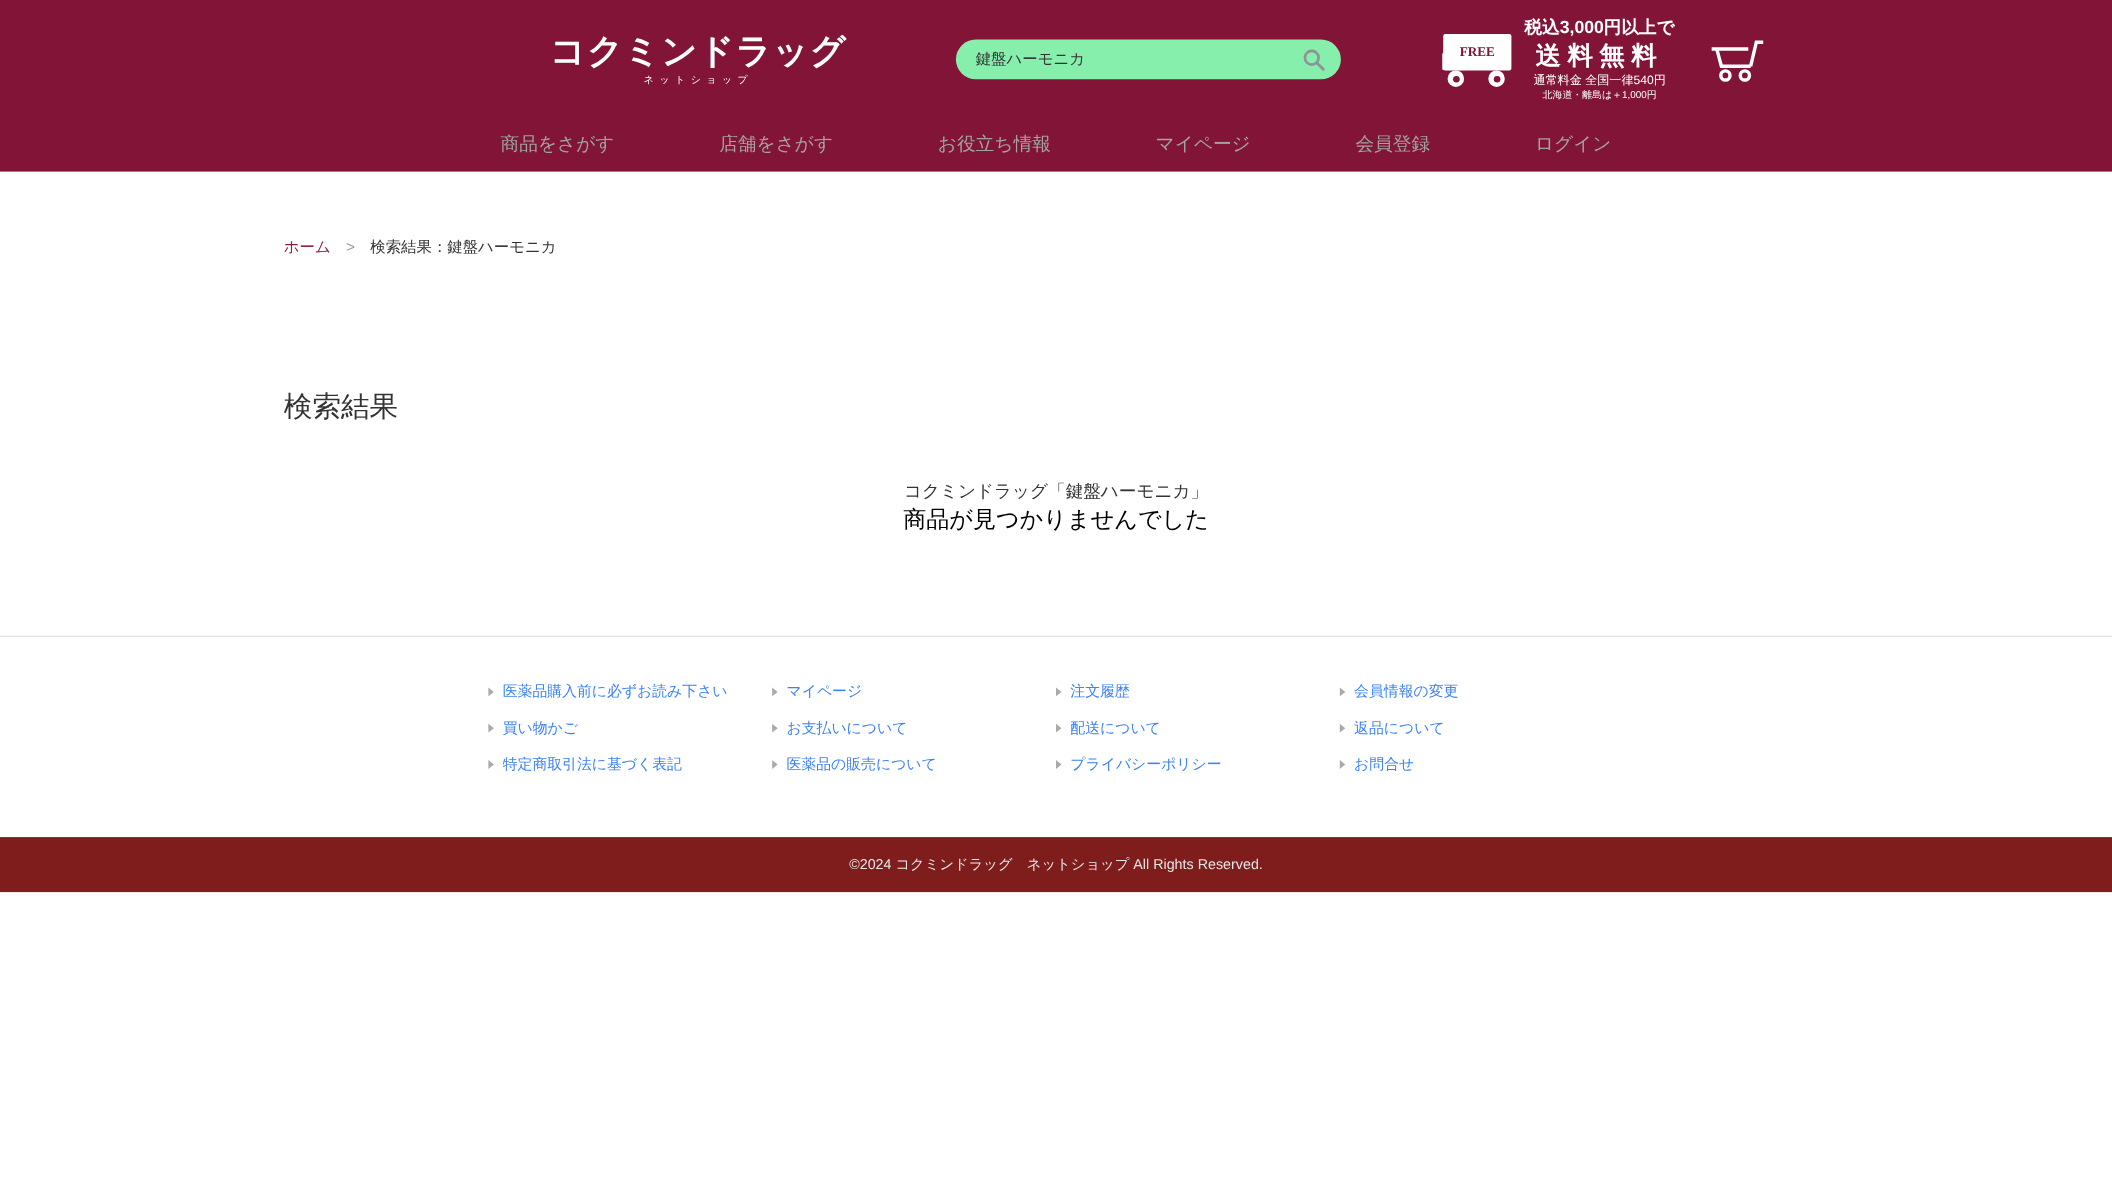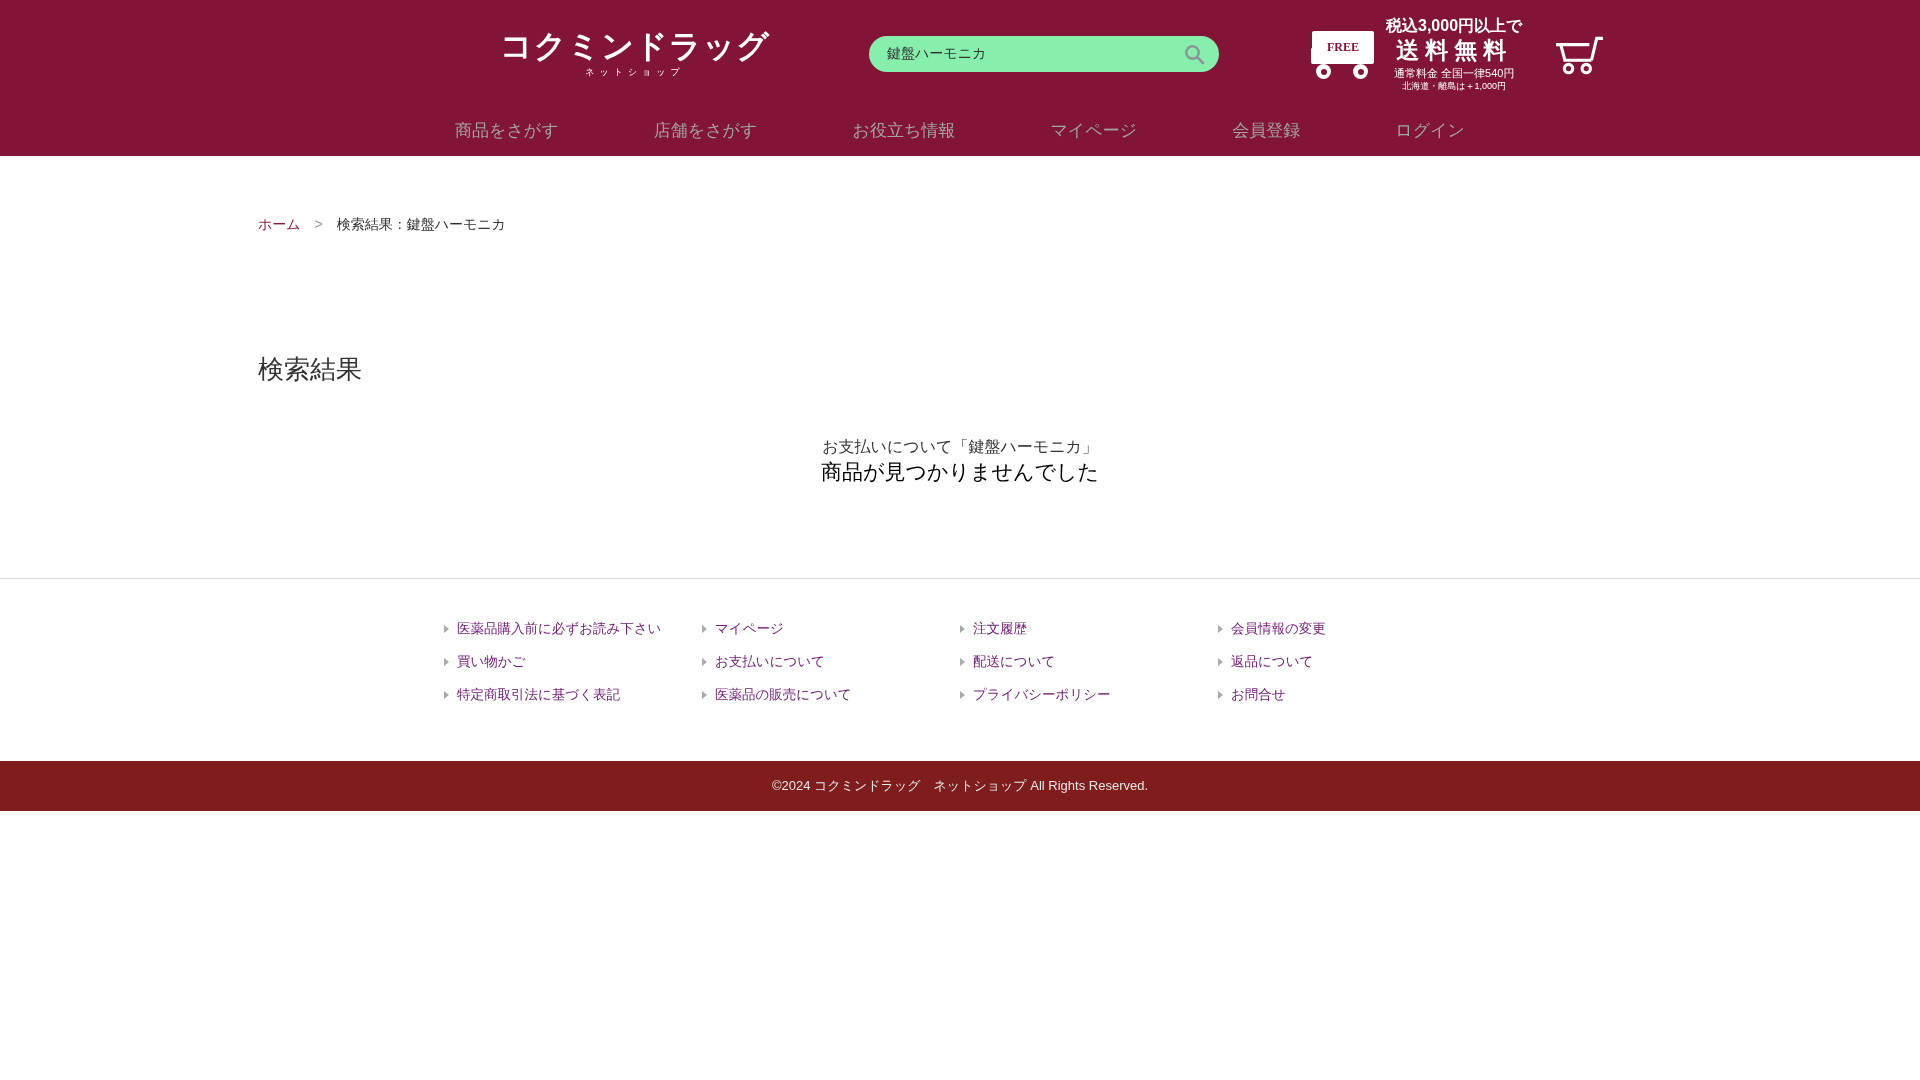--- a/index.html
+++ b/index.html
@@ -55,21 +55,21 @@
   .page-title { margin-top:118px; font-size:26px; font-weight:normal; color:#333; }
   .msg-wrap { text-align:center; }
   .keyword { margin-top:50px; font-size:16px; color:#333; }
   .noresult { font-size:21px; color:#000000; }
 
   
   .footer-links { margin-top:92px; border-top:1px solid #ddd; padding:40px 0 43px; background:#fff; }
   .footer-grid { width:1032px; margin:0 auto; display:grid; grid-template-columns:repeat(4,258px); }
   .footer-grid ul { list-style:none; }
   .footer-grid li { margin-bottom:13px; }
-  .flink { display:flex; align-items:center; font-size:13.5px; color:#701a75; text-decoration:none;
+  .flink { display:flex; align-items:center; font-size:13.5px; color:#3b82f6; text-decoration:none;
     cursor:pointer; line-height:20px; }
   .arrow { width:0; height:0; border-left:5px solid #aaa; border-top:4px solid transparent;
     border-bottom:4px solid transparent; margin-right:8px; flex:0 0 auto; }
 
   
   .copyright-bar { height:50px; background:#7f1d1d; display:flex; align-items:center;
     justify-content:center; }
   .copyright-bar span { color:#e6e6e6; font-size:13px; }
 </style>
 </head>
@@ -135,21 +135,21 @@
 
 <div class="breadcrumb">
   <a>ホーム</a>
   <span class="sep">&gt;</span>
   <span class="current">検索結果：鍵盤ハーモニカ</span>
 </div>
 
 <main class="main-area">
   <h1 class="page-title">検索結果</h1>
   <div class="msg-wrap">
-    <p class="keyword">お支払いについて「鍵盤ハーモニカ」</p>
+    <p class="keyword">コクミンドラッグ「鍵盤ハーモニカ」</p>
     <p class="noresult">商品が見つかりませんでした</p>
   </div>
 </main>
 
 <footer class="footer-links">
   <div class="footer-grid">
     <ul>
       <li>
           <a class="flink">
             <span class="arrow"></span>

